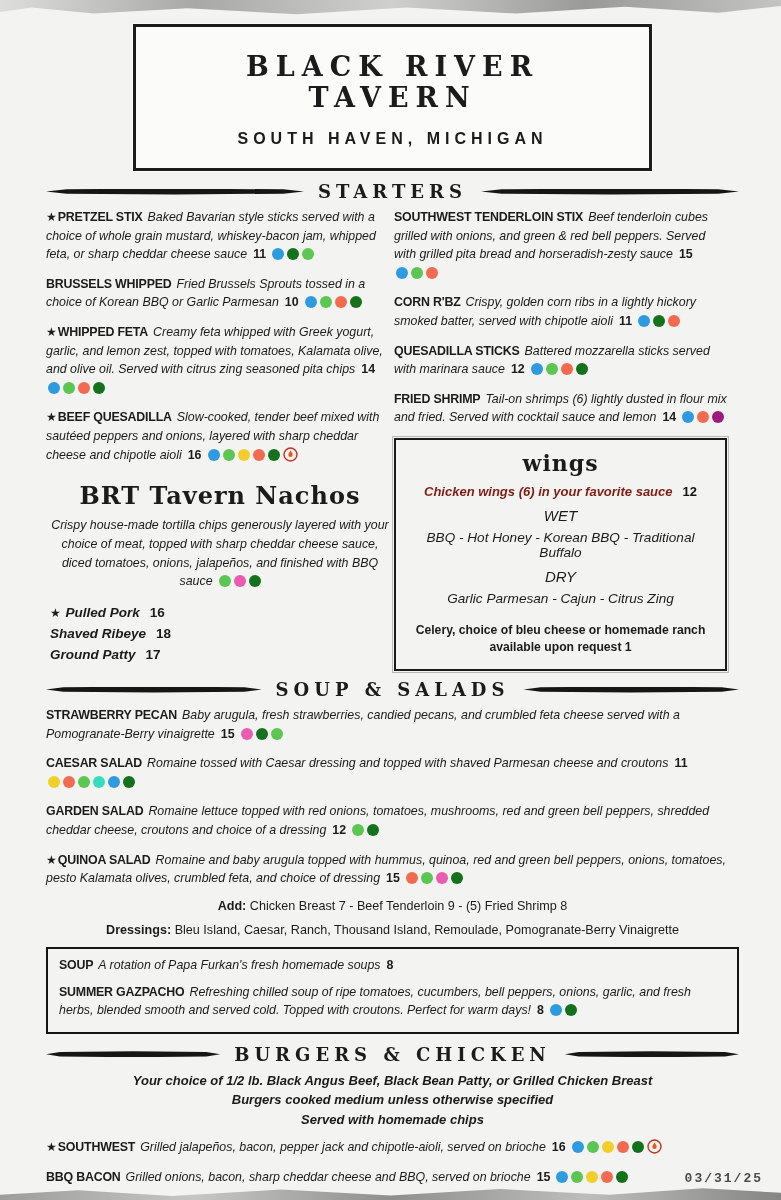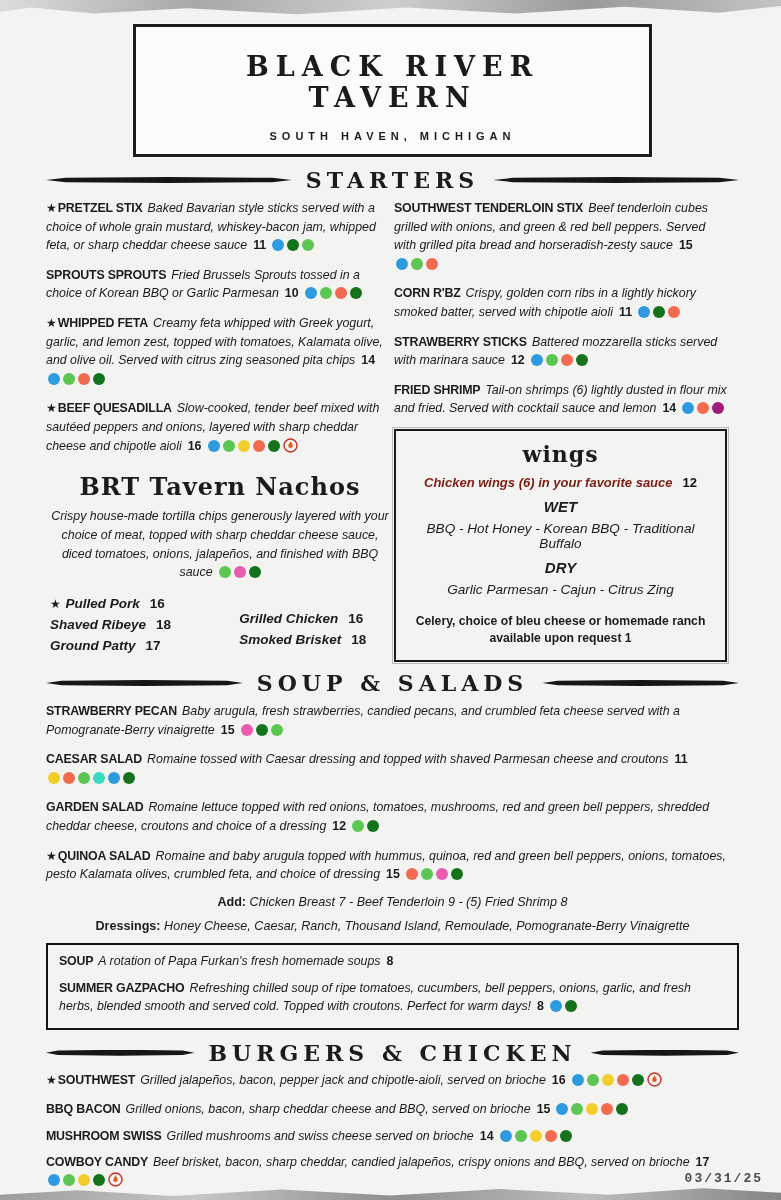--- a/index.html
+++ b/index.html
@@ -15,26 +15,26 @@
   .torn-bottom{position:absolute;bottom:0;left:0;width:781px;height:13px;
     background:linear-gradient(90deg,#9c9c9a,#c6c6c4,#8f8f8d,#bdbdbb,#858583);
     clip-path:polygon(0 100%,100% 100%,100% 45%,90% 10%,78% 60%,64% 15%,50% 65%,36% 20%,22% 70%,10% 25%,0 60%);}
   .content{position:relative;padding:20px 42px 0 46px;}
 
   
   .plaque{width:505px;margin:4px auto 10px;border:3px solid #1c1c1c;background:#fbfbfa;
     text-align:center;padding:7px 4px 8px;box-shadow:0 0 0 1px #fbfbfa,1px 1px 0 #55555533;}
   .plaque h1{margin:17px;font-family:"DejaVu Serif","Liberation Serif",serif;font-weight:700;
     font-size:27px;letter-spacing:7px;}
-  .plaque .sub{margin:2px 0 4px;font-weight:700;font-size:11px;letter-spacing:5px;}
+  .plaque .sub{margin:2px 0 12px;font-weight:700;font-size:16px;letter-spacing:5px;}
 
   
   .sec-head{display:flex;align-items:center;gap:14px;margin:8px 0 6px;}
   .sec-head h2{margin:0;font-family:"DejaVu Serif","Liberation Serif",serif;font-weight:700;
-    font-size:22px;letter-spacing:5px;white-space:nowrap;text-align:right;}
+    font-size:18px;letter-spacing:5px;white-space:nowrap;text-align:right;}
   .sec-line{flex:1;height:6px;background:#161616;
     clip-path:polygon(0 50%,8% 14%,50% 0,92% 14%,100% 50%,92% 86%,50% 100%,8% 86%);}
 
   
   .item{margin:0 0 11px;line-height:1.5;}
   .star{font-size:12px;margin-right:1px;}
   .iname{font-weight:700;letter-spacing:-0.2px;margin-right:5px;}
   .idesc{font-style:italic;}
   .iprice{font-weight:700;margin:0 4px 0 6px;}
   .dots{display:inline-flex;gap:3px;vertical-align:-2px;margin-left:2px;}
@@ -58,28 +58,28 @@
   .meat{margin:0 0 6px;font-size:13.5px;}
   .meat .mname{font-style:italic;font-weight:700;}
   .meat .mprice{font-weight:700;margin-left:10px;}
 
   
   .wings-box{border:2px solid #1a1a1a;box-shadow:0 0 0 1px #f3f3f1,0 0 0 2px #44444455;
     margin-top:10px;padding:10px 8px 14px;text-align:center;}
   .wings-box h3{margin:0 0 8px;font-size:22px;}
   .wings-tag{font-weight:700;font-style:italic;color:#7e1d14;margin:0 0 8px;font-size:13px;}
   .wings-tag .wprice{color:#111;font-style:normal;margin-left:10px;}
-  .wetdry{font-weight:700;font-style:italic;font-size:15px;margin:6px 0;}
+  .wetdry{font-weight:400;font-style:italic;font-size:15px;margin:6px 0;}
   .wlist{font-style:italic;font-size:13.6px;margin:4px 0 8px;}
   .wings-note{font-weight:700;font-size:12.2px;margin:16px auto 0;max-width:300px;line-height:1.35;}
 
   
   .centerline{text-align:center;margin:4px 0 10px;font-size:12.6px;}
   .centerline .lbl{font-weight:700;}
-  .centerline .val{font-style:italic;}
+  .centerline .val{}
   .soup-box{border:2px solid #141414;padding:7px 11px 4px;margin:6px 0 10px;}
   .soup-box .item{margin-bottom:8px;}
 
   
   .intro{text-align:center;font-weight:700;font-style:italic;font-size:13px;line-height:1.5;margin:2px 0 10px;}
   .burgers .item{margin-bottom:8.5px;line-height:1.45;}
   .date{position:absolute;right:18px;bottom:14px;font-family:"Liberation Mono",monospace;
     font-weight:700;font-size:13px;letter-spacing:2px;color:#4c4c4c;}
 </style>
 </head>
@@ -102,21 +102,21 @@
 
   <div class="starters">
     <div class="col-l">
       <div>
   <p class="item"><span class="star">★</span><span class="iname">PRETZEL STIX</span><span class="idesc">Baked Bavarian style sticks served with a choice of whole grain mustard, whiskey-bacon jam, whipped feta, or sharp cheddar cheese sauce</span><span class="iprice">11</span><span class="dots">
               <span class="dot" style="background: rgb(46, 155, 224);"></span>
               <span class="dot" style="background: rgb(20, 114, 28);"></span>
               <span class="dot" style="background: rgb(92, 198, 83);"></span>
             </span></p>
 
-  <p class="item"><span class="iname">SPROUTS SPROUTS</span><span class="idesc">Fried Brussels Sprouts tossed in a choice of Korean BBQ or Garlic Parmesan</span><span class="iprice">10</span><span class="dots">
+  <p class="item"><span class="iname">BRUSSELS WHIPPED</span><span class="idesc">Fried Brussels Sprouts tossed in a choice of Korean BBQ or Garlic Parmesan</span><span class="iprice">10</span><span class="dots">
               <span class="dot" style="background: rgb(46, 155, 224);"></span>
               <span class="dot" style="background: rgb(92, 198, 83);"></span>
               <span class="dot" style="background: rgb(242, 106, 79);"></span>
               <span class="dot" style="background: rgb(20, 114, 28);"></span>
             </span></p>
 
   <p class="item"><span class="star">★</span><span class="iname">WHIPPED FETA</span><span class="idesc">Creamy feta whipped with Greek yogurt, garlic, and lemon zest, topped with tomatoes, Kalamata olive, and olive oil. Served with citrus zing seasoned pita chips</span><span class="iprice">14</span><span class="dots">
               <span class="dot" style="background: rgb(46, 155, 224);"></span>
               <span class="dot" style="background: rgb(92, 198, 83);"></span>
               <span class="dot" style="background: rgb(242, 106, 79);"></span>
@@ -143,44 +143,39 @@
               <span class="dot" style="background: rgb(20, 114, 28);"></span>
             </span></p>
         <div class="meats">
           <div class="m-l">
   <p class="meat"><span class="star">★</span> <span class="mname">Pulled Pork</span><span class="mprice">16</span></p>
 
   <p class="meat"> <span class="mname">Shaved Ribeye</span><span class="mprice">18</span></p>
 
   <p class="meat"> <span class="mname">Ground Patty</span><span class="mprice">17</span></p>
 </div>
-          <div class="m-r">
-  <p class="meat"> <span class="mname">Grilled Chicken</span><span class="mprice">16</span></p>
-
-  <p class="meat"> <span class="mname">Smoked Brisket</span><span class="mprice">18</span></p>
-</div>
         </div>
       </div>
     </div>
 
     <div class="col-r">
       <div>
   <p class="item"><span class="iname">SOUTHWEST TENDERLOIN STIX</span><span class="idesc">Beef tenderloin cubes grilled with onions, and green &amp; red bell peppers. Served with grilled pita bread and horseradish-zesty sauce</span><span class="iprice">15</span><span class="dots">
               <span class="dot" style="background: rgb(46, 155, 224);"></span>
               <span class="dot" style="background: rgb(92, 198, 83);"></span>
               <span class="dot" style="background: rgb(242, 106, 79);"></span>
             </span></p>
 
   <p class="item"><span class="iname">CORN R'BZ</span><span class="idesc">Crispy, golden corn ribs in a lightly hickory smoked batter, served with chipotle aioli</span><span class="iprice">11</span><span class="dots">
               <span class="dot" style="background: rgb(46, 155, 224);"></span>
               <span class="dot" style="background: rgb(20, 114, 28);"></span>
               <span class="dot" style="background: rgb(242, 106, 79);"></span>
             </span></p>
 
-  <p class="item"><span class="iname">STRAWBERRY STICKS</span><span class="idesc">Battered mozzarella sticks served with marinara sauce</span><span class="iprice">12</span><span class="dots">
+  <p class="item"><span class="iname">QUESADILLA STICKS</span><span class="idesc">Battered mozzarella sticks served with marinara sauce</span><span class="iprice">12</span><span class="dots">
               <span class="dot" style="background: rgb(46, 155, 224);"></span>
               <span class="dot" style="background: rgb(92, 198, 83);"></span>
               <span class="dot" style="background: rgb(242, 106, 79);"></span>
               <span class="dot" style="background: rgb(20, 114, 28);"></span>
             </span></p>
 
   <p class="item"><span class="iname">FRIED SHRIMP</span><span class="idesc">Tail-on shrimps (6) lightly dusted in flour mix and fried. Served with cocktail sauce and lemon</span><span class="iprice">14</span><span class="dots">
               <span class="dot" style="background: rgb(46, 155, 224);"></span>
               <span class="dot" style="background: rgb(242, 106, 79);"></span>
               <span class="dot" style="background: rgb(155, 27, 127);"></span>
@@ -228,39 +223,44 @@
 
   <p class="item"><span class="star">★</span><span class="iname">QUINOA SALAD</span><span class="idesc">Romaine and baby arugula topped with hummus, quinoa, red and green bell peppers, onions, tomatoes, pesto Kalamata olives, crumbled feta,  and choice of dressing</span><span class="iprice">15</span><span class="dots">
           <span class="dot" style="background: rgb(242, 106, 79);"></span>
           <span class="dot" style="background: rgb(92, 198, 83);"></span>
           <span class="dot" style="background: rgb(233, 92, 177);"></span>
           <span class="dot" style="background: rgb(20, 114, 28);"></span>
         </span></p>
 </div>
 
   <p class="centerline"><span class="lbl">Add:</span> <span class="val">Chicken Breast  7  -  Beef Tenderloin  9  -  (5) Fried Shrimp  8</span></p>
-  <p class="centerline"><span class="lbl">Dressings:</span> <span class="val">Honey Cheese, Caesar, Ranch, Thousand Island, Remoulade, Pomogranate-Berry Vinaigrette</span></p>
+  <p class="centerline"><span class="lbl">Dressings:</span> <span class="val">Bleu Island, Caesar, Ranch, Thousand Island, Remoulade, Pomogranate-Berry Vinaigrette</span></p>
 
   <div class="soup-box">
     <div>
   <p class="item"><span class="iname">SOUP</span><span class="idesc">A rotation of Papa Furkan's fresh homemade soups</span><span class="iprice">8</span></p>
 
   <p class="item"><span class="iname">SUMMER GAZPACHO</span><span class="idesc">Refreshing chilled soup of ripe tomatoes, cucumbers, bell peppers, onions, garlic, and fresh herbs, blended smooth and served cold. Topped with croutons. Perfect for warm days!</span><span class="iprice">8</span><span class="dots">
             <span class="dot" style="background: rgb(46, 155, 224);"></span>
             <span class="dot" style="background: rgb(20, 114, 28);"></span>
           </span></p>
 </div>
   </div>
 
   <div class="sec-head">
     <span class="sec-line"></span>
     <h2>BURGERS &amp; CHICKEN</h2>
     <span class="sec-line"></span>
   </div>
 
+  <div class="intro">
+    <div>Your choice of 1/2 lb. Black Angus Beef, Black Bean Patty, or Grilled Chicken Breast</div>
+    <div>Burgers cooked medium unless otherwise specified</div>
+    <div>Served with homemade chips</div>
+  </div>
 
   <div class="burgers">
   <p class="item"><span class="star">★</span><span class="iname">SOUTHWEST</span><span class="idesc">Grilled jalapeños, bacon, pepper jack and chipotle-aioli, served on brioche</span><span class="iprice">16</span><span class="dots">
           <span class="dot" style="background: rgb(46, 155, 224);"></span>
           <span class="dot" style="background: rgb(92, 198, 83);"></span>
           <span class="dot" style="background: rgb(242, 206, 42);"></span>
           <span class="dot" style="background: rgb(242, 106, 79);"></span>
           <span class="dot" style="background: rgb(20, 114, 28);"></span>
         </span><span class="flame"><svg width="15" height="15" viewBox="0 0 15 15">
             <circle cx="7.5" cy="7.5" r="6.5" fill="none" stroke="#C92F22" stroke-width="1.4"></circle>

